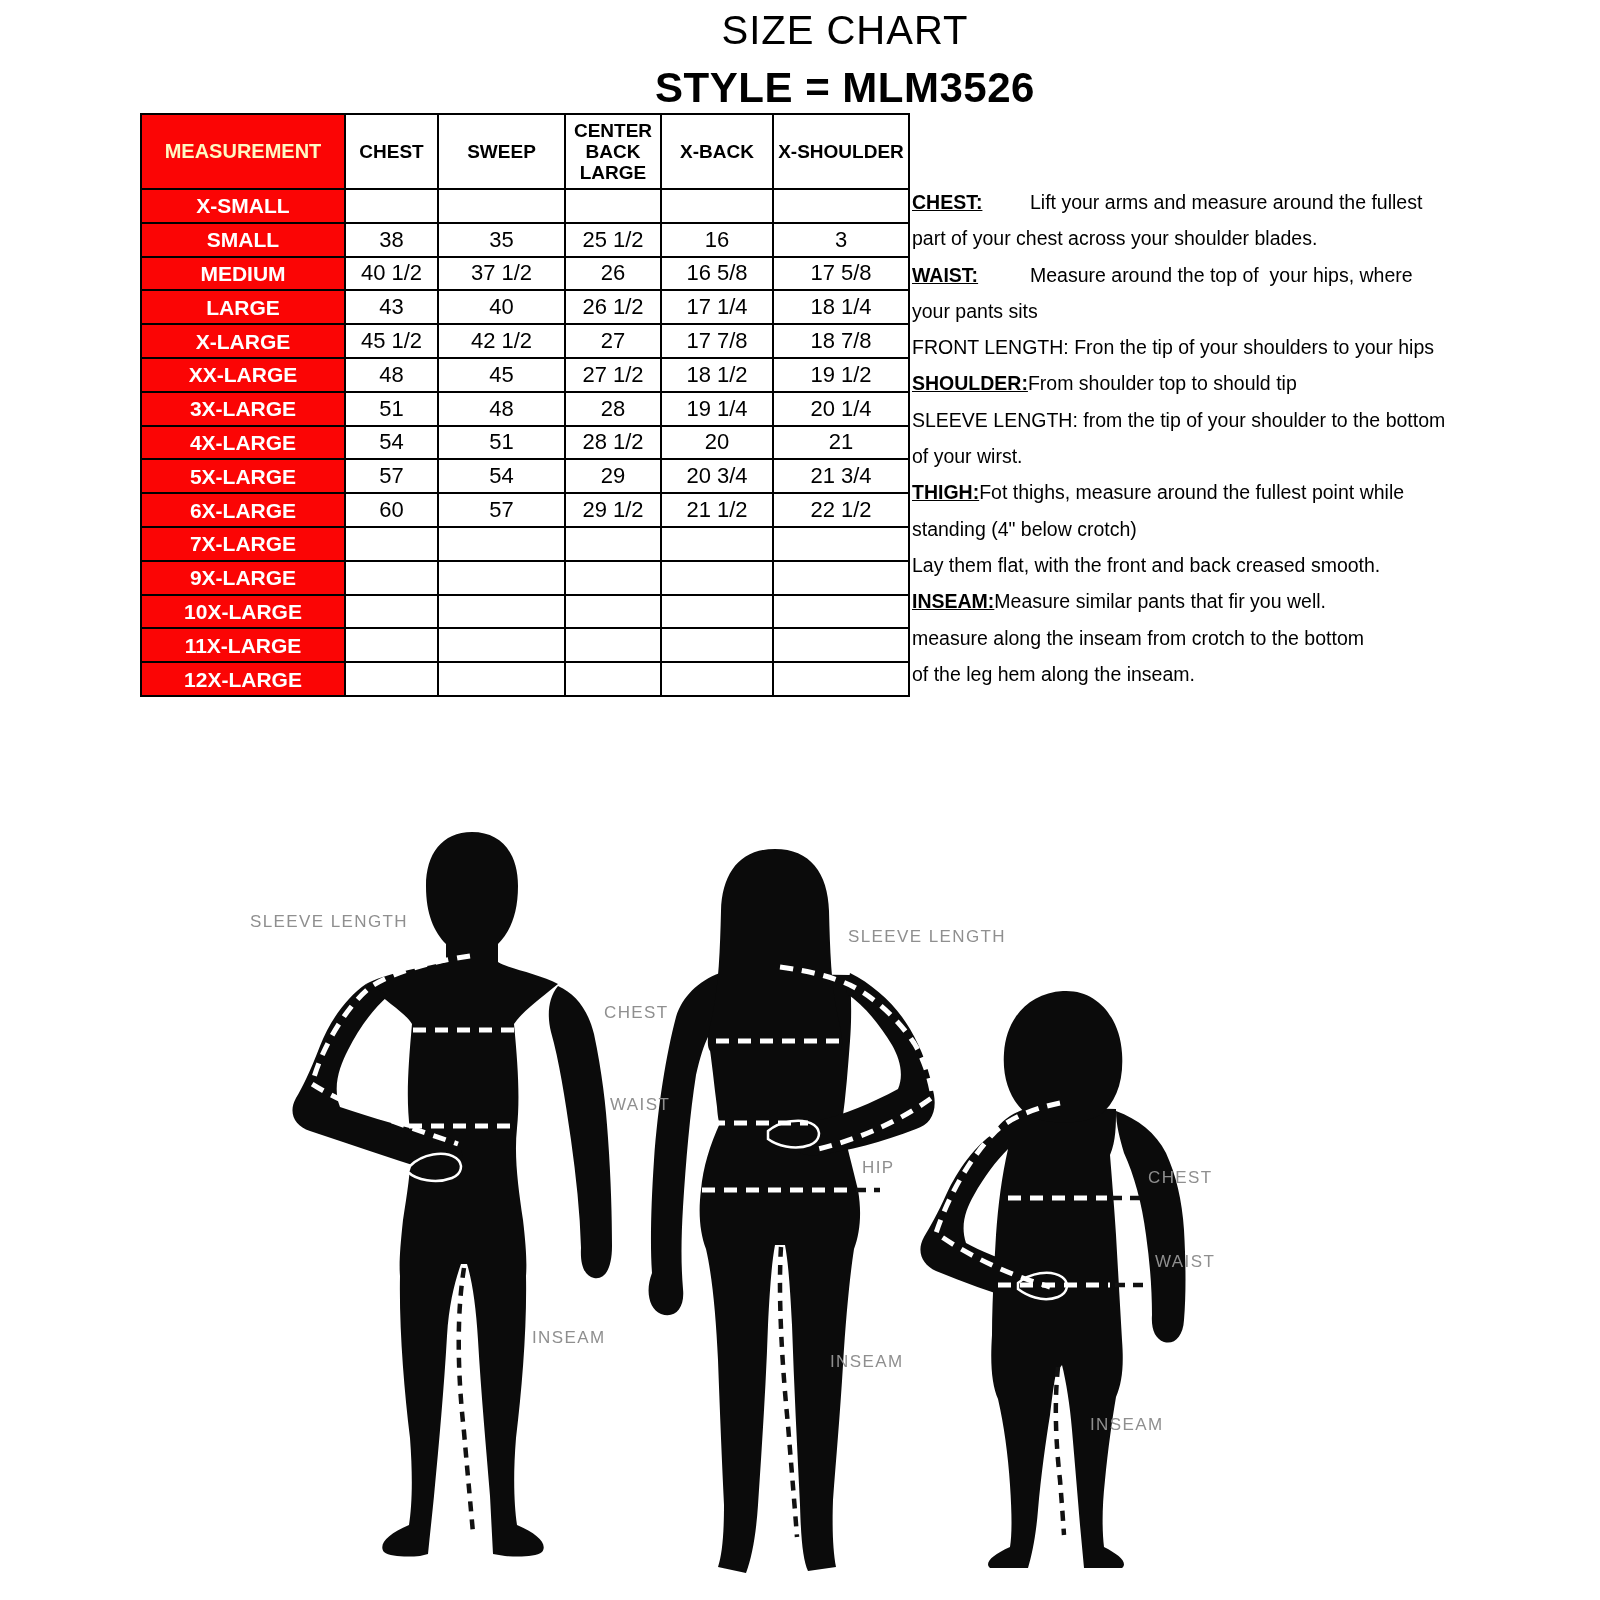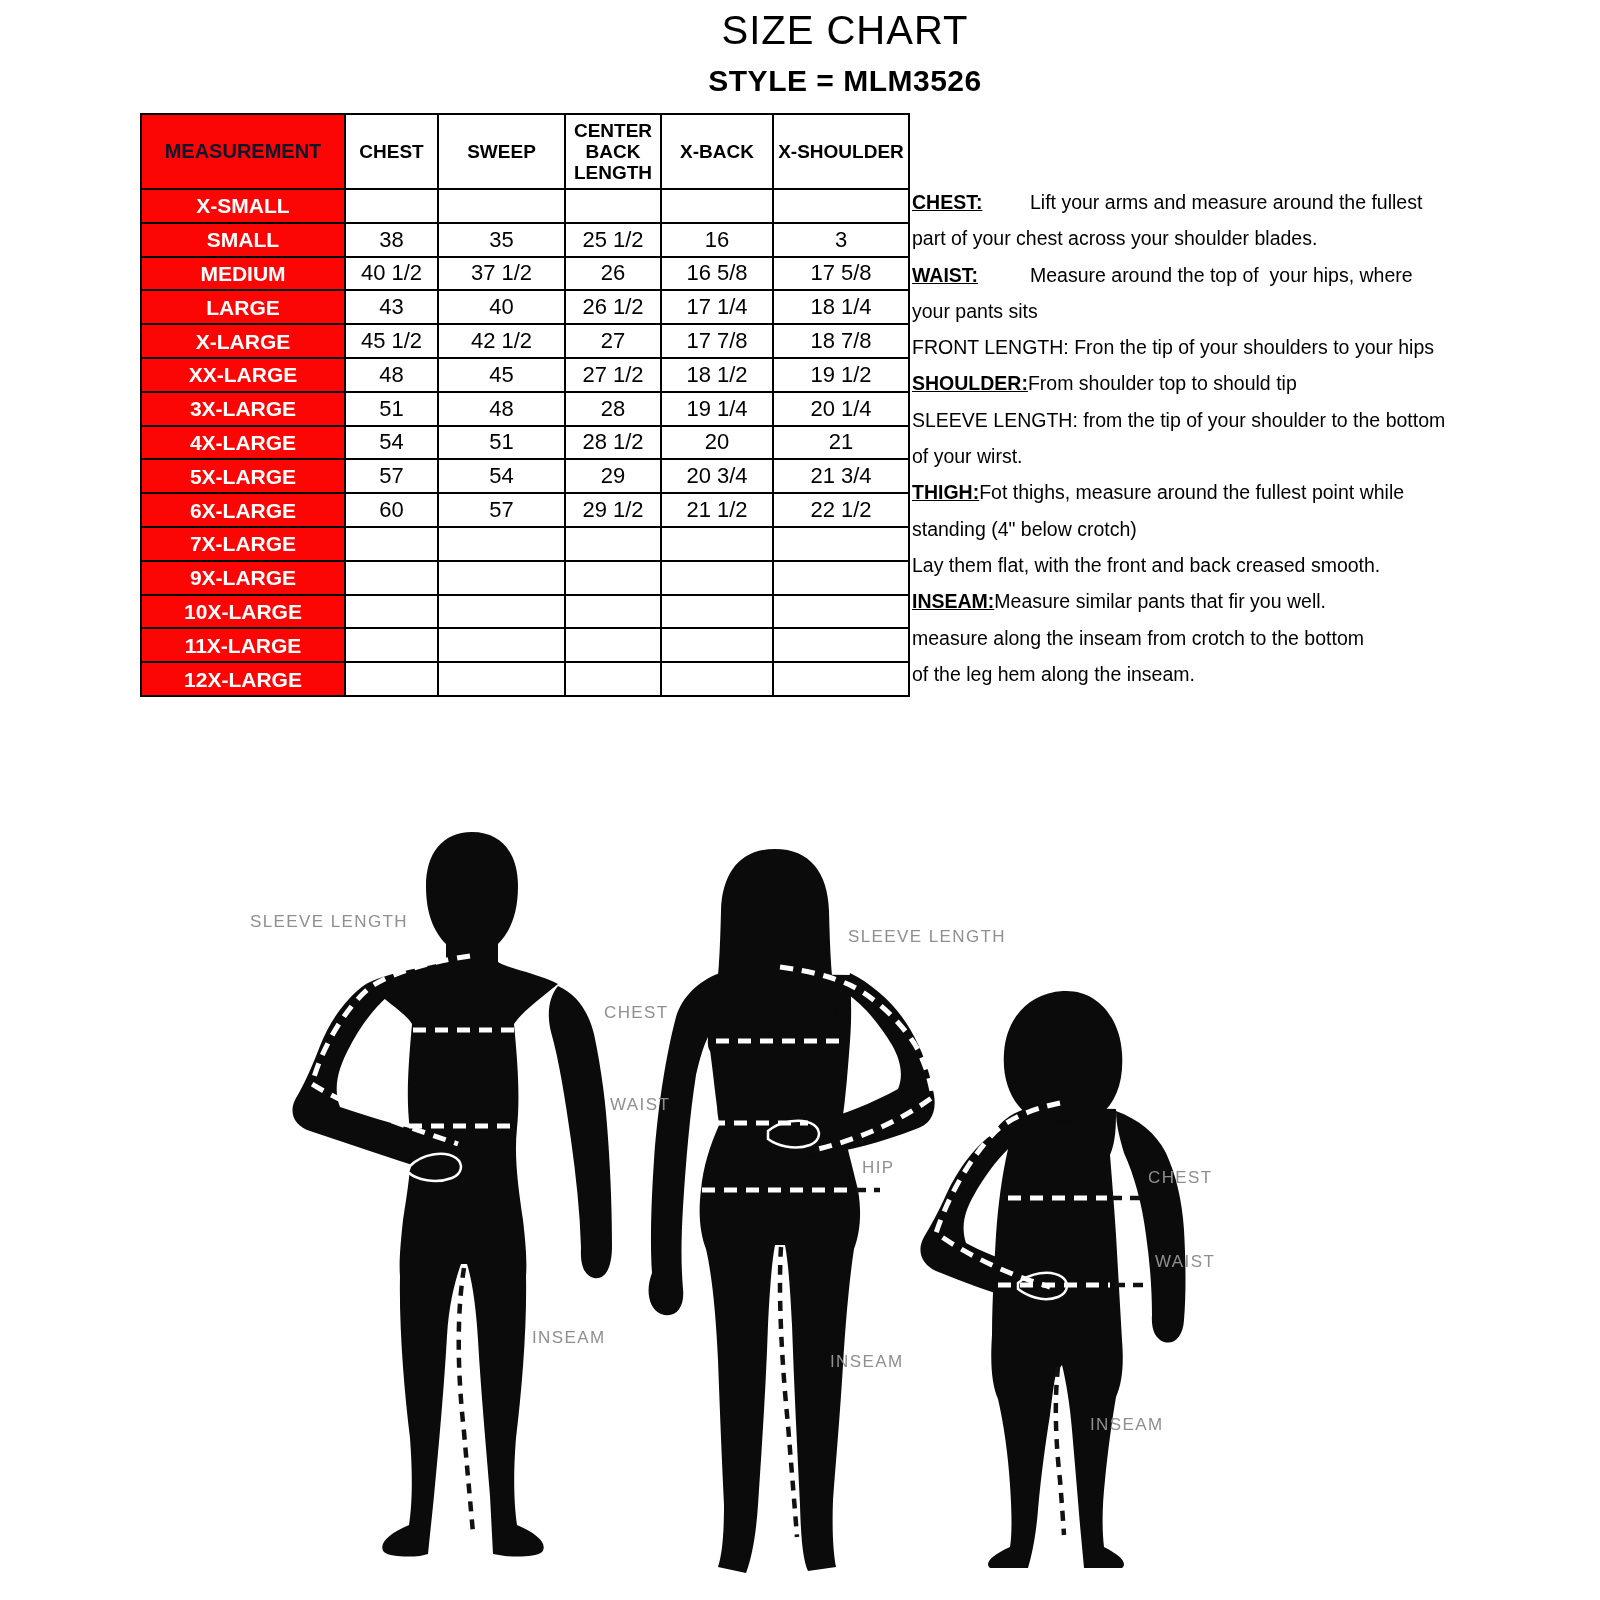--- a/index.html
+++ b/index.html
@@ -10,37 +10,37 @@
   }
   .page{position:absolute;inset:0;width:1600px;height:1471px;}
 
   
   .title1{
     position:absolute;top:8px;left:845px;transform:translateX(-50%);
     font-size:40px;font-weight:400;letter-spacing:1px;white-space:nowrap;
   }
   .title2{
     position:absolute;top:64px;left:845px;transform:translateX(-50%);
-    font-size:30px;font-weight:700;letter-spacing:0.5px;white-space:nowrap;
+    font-size:42px;font-weight:700;letter-spacing:0.5px;white-space:nowrap;
   }
 
   
   table.size-table{
     position:absolute;left:140px;top:113px;width:768px;
     border-collapse:collapse;table-layout:fixed;
   }
   table.size-table th, table.size-table td{
     border:2.5px solid #000;text-align:center;vertical-align:middle;
     padding:0;overflow:hidden;
   }
   table.size-table th{
     height:73px;font-size:19px;font-weight:700;line-height:1.12;background:#fff;
   }
   table.size-table th.measurement-head{
-    background:var(--red,#fb0505);color:#0f172a;font-size:20px;
+    background:var(--red,#fb0505);color:#fef9c3;font-size:20px;
   }
   table.size-table td{height:31.8px;font-size:22px;line-height:1;}
   table.size-table td.size-cell{
     background:var(--red,#fb0505);color:#fff;font-weight:700;font-size:21px;
   }
 
   
   .instructions{position:absolute;left:912px;top:191px;width:520px;}
   .instr-line{
     height:36.3px;display:flex;align-items:flex-start;
@@ -76,21 +76,21 @@
         <col style="width:127px">
       <col style="width:96px">
         <col style="width:112px">
         <col style="width:136px">
     </colgroup>
     <thead>
       <tr>
           <th class="measurement-head">MEASUREMENT</th>
           <th>CHEST</th>
           <th>SWEEP</th>
-          <th>CENTER BACK LENGTH</th>
+          <th>CENTER BACK LARGE</th>
           <th>X-BACK</th>
           <th>X-SHOULDER</th>
         </tr>
     </thead>
     <tbody>
         <tr>
           <td class="size-cell">X-SMALL</td>
           <td></td>
           <td></td>
           <td></td>

